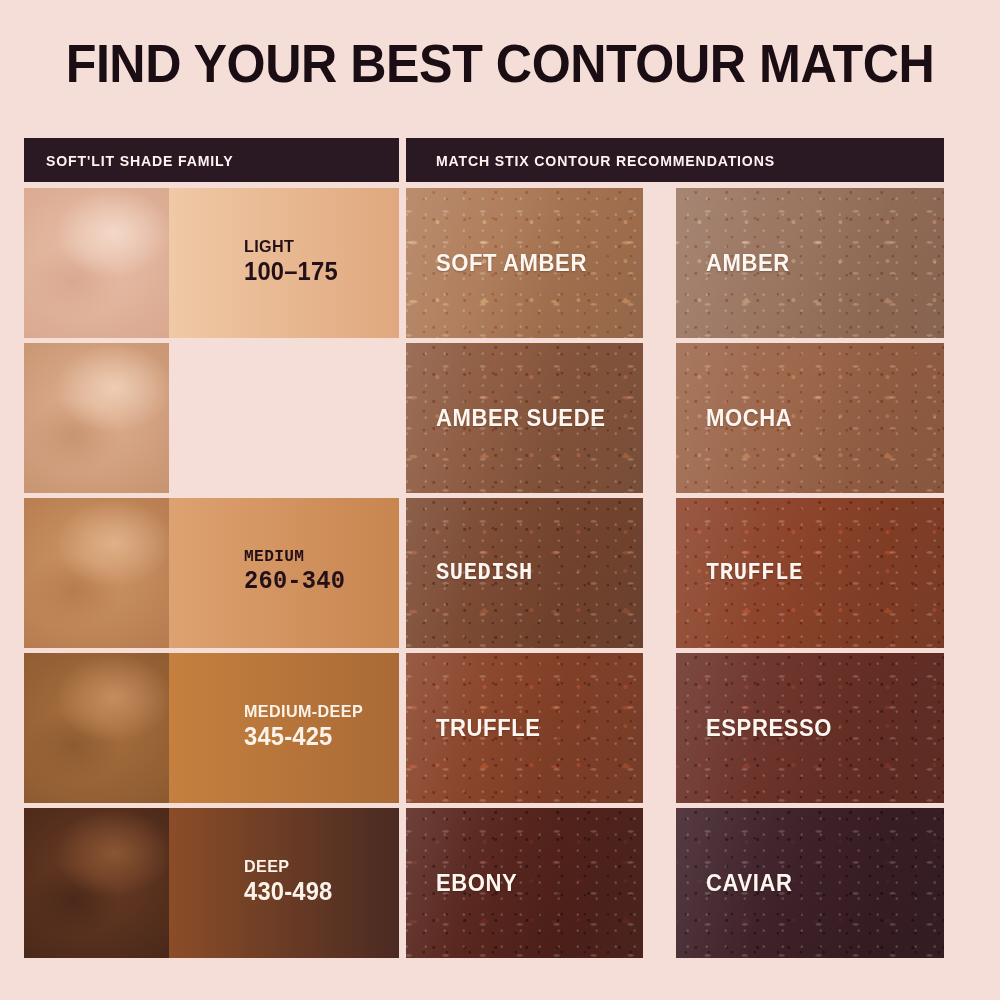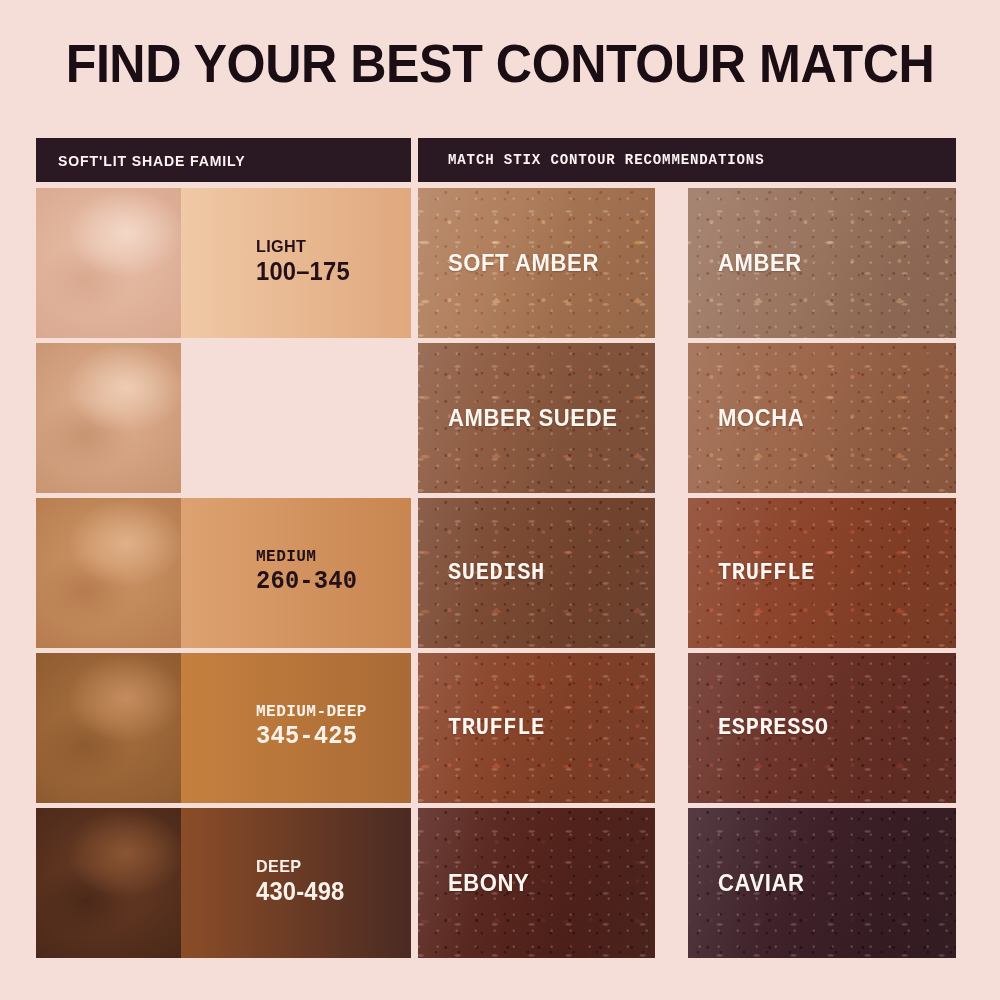--- a/index.html
+++ b/index.html
@@ -35,21 +35,21 @@
     font-weight: 700;
     letter-spacing: -0.5px;
     line-height: 1;
     transform: scaleX(0.93);
     white-space: nowrap;
   }
 
   
   #table {
     position: absolute;
-    left: 36px;
+    left: 24px;
     top: 138px;
     width: 920px;
     height: 812px;
   }
 
   .header-row {
     position: absolute;
     left: 0; top: 0;
     width: 920px;
     height: 44px;
@@ -79,21 +79,21 @@
   
   .row {
     position: absolute;
     left: 0;
     width: 920px;
     height: 150px;
   }
   .row-0 { top: 50px;  }
   .row-1 { top: 205px; }
   .row-2 { top: 360px; font-family: Liberation Mono, monospace; }
-  .row-3 { top: 515px; font-family: Liberation Mono, monospace; }
+  .row-3 { top: 515px; }
   .row-4 { top: 670px; }
 
   
   .family-cell {
     position: absolute;
     left: 0; top: 0;
     width: 375px; height: 150px;
     overflow: hidden;
   }
   .photo {
@@ -206,21 +206,21 @@
 <div id="page" style="background: rgb(246, 222, 216);">
 
   <div id="title" style="color: rgb(27, 13, 20);">FIND YOUR BEST CONTOUR MATCH</div>
 
   <div id="table">
 
     <div class="header-row">
       <div class="hdr hdr-left" style="background: rgb(42, 24, 35);">
         <span class="hdr-text">SOFT'LIT SHADE FAMILY</span>
       </div>
-      <div class="hdr hdr-right" style="background: rgb(42, 24, 35); font-family: Liberation Mono, monospace;">
+      <div class="hdr hdr-right" style="background: rgb(42, 24, 35);">
         <span class="hdr-text">MATCH STIX CONTOUR RECOMMENDATIONS</span>
       </div>
     </div>
 
     <div class="row row-0">
       <div class="family-cell">
         <div class="photo">
             <div class="photo-inner" style="background: radial-gradient(58% 42% at 62% 30%, rgb(243, 216, 200) 0%, rgba(0, 0, 0, 0) 70%), radial-gradient(46% 34% at 34% 62%, rgb(217, 168, 143) 0%, rgba(0, 0, 0, 0) 72%), radial-gradient(90% 80% at 48% 46%, rgb(232, 191, 168) 0%, rgb(217, 168, 143) 86%), linear-gradient(160deg, rgb(239, 230, 224) 0%, rgb(243, 216, 200) 22%, rgb(232, 191, 168) 58%, rgb(217, 168, 143) 100%);"></div>
           </div>
         <div class="shade-swatch dark-text" style="background: linear-gradient(90deg, rgb(240, 201, 166) 0%, rgb(224, 168, 126) 100%);">

